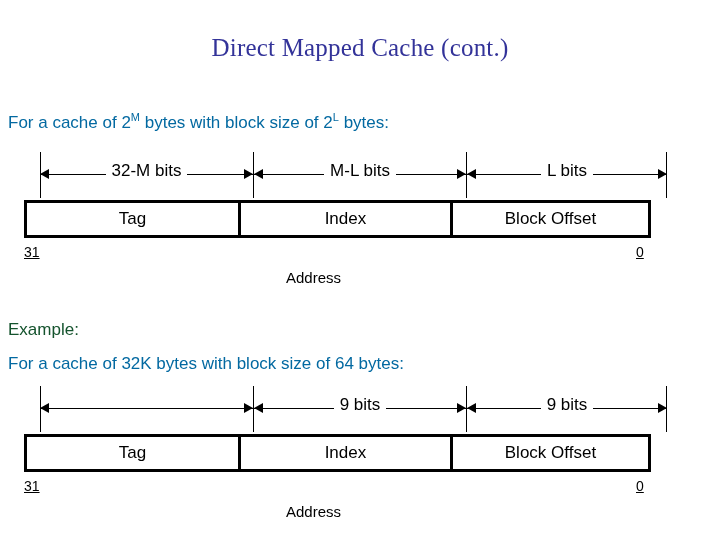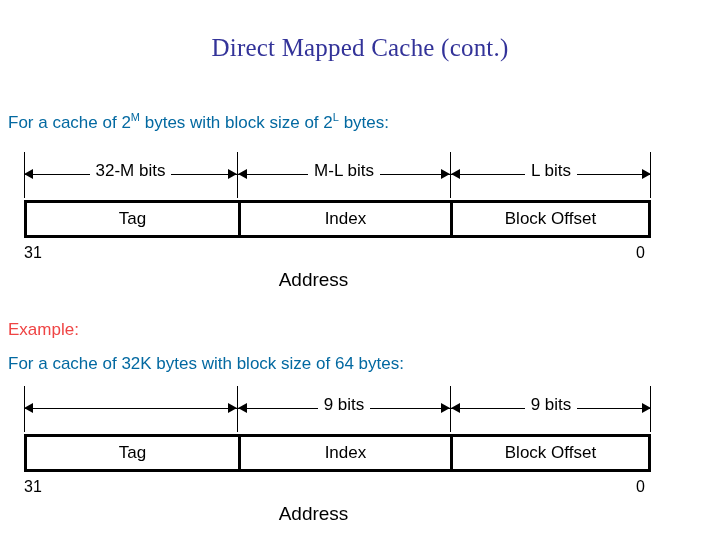--- a/index.html
+++ b/index.html
@@ -38,35 +38,35 @@
     white-space: nowrap;
   }
   .body-line sup {
     font-size: 11px;
     vertical-align: super;
     line-height: 0;
   }
   .example-label {
     position: absolute;
     font-size: 17px;
-    color: #ef4444;
+    color: #14532d;
     white-space: nowrap;
   }
 
   
   .diagram {
     position: absolute;
     left: 0;
     width: 720px;
   }
 
   
   .measure-row {
     position: absolute;
-    left: 24px;
+    left: 40px;
     width: 511px;
     height: 46px;
     top: 0;
   }
   
   .tick {
     position: absolute;
     top: 0;
     width: 1px;
     height: 46px;
@@ -136,33 +136,34 @@
     box-sizing: border-box;
     white-space: nowrap;
   }
   .field + .field {
     border-left: 3px solid #000000;
   }
 
   
   .bit-index {
     position: absolute;
-    font-size: 16px;
-    white-space: nowrap;
+    font-size: 14px;
+    white-space: nowrap;
+    text-decoration: underline;
   }
   .bit-index.left  { left: 24px; }
   .bit-index.right { left: 636px; }
 
   
   .addr-caption {
     position: absolute;
     left: 0;
     width: 627px;
     text-align: center;
-    font-size: 19px;
+    font-size: 15px;
     white-space: nowrap;
   }
 </style>
 </head>
 <body>
 
 <div class="slide-title">Direct Mapped Cache (cont.)</div>
 
 <div class="body-line" style="left:8px; top:113px;">
   <span>For a cache of 2</span><sup>M</sup><span> bytes with block size of 2</span><sup>L</sup><span> bytes:</span>

